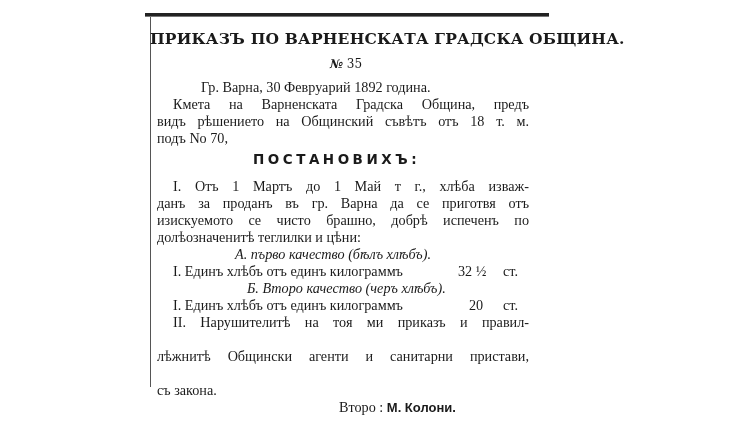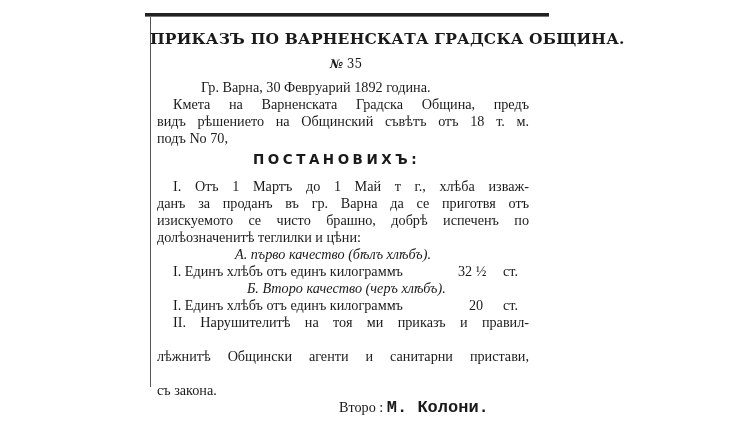--- a/index.html
+++ b/index.html
@@ -14,21 +14,21 @@
            letter-spacing: 0.2px; white-space: nowrap; }
   .num { position: absolute; left: 0; top: 57px; width: 406px; text-align: center;
          font-size: 12px; }
   .num b { font-style: italic; }
   .line { position: absolute; font-family: "Liberation Serif", serif; font-size: 14.2px;
           white-space: nowrap; line-height: 17px; }
   .justify { text-align: justify; text-align-last: justify; width: 372px; left: 14px; }
   .heading { position: absolute; left: 110px; top: 151px; font-family: "DejaVu Sans", sans-serif;
              font-weight: bold; font-size: 13.5px; letter-spacing: 3.5px; }
   .ital { font-style: italic; }
-  .sig-name { font-family: Liberation Mono, monospace; font-weight: bold; font-size: 17px; text-align: center; }
+  .sig-name { font-family: Liberation Sans, sans-serif; font-weight: bold; font-size: 13px; text-align: center; }
 </style>
 </head>
 <body>
 
 <div class="clip">
   <div class="rule-top"></div>
   <div class="rule-left"></div>
 
   <div class="title">ПРИКАЗЪ ПО ВАРНЕНСКАТА ГРАДСКА ОБЩИНА.</div>
 

